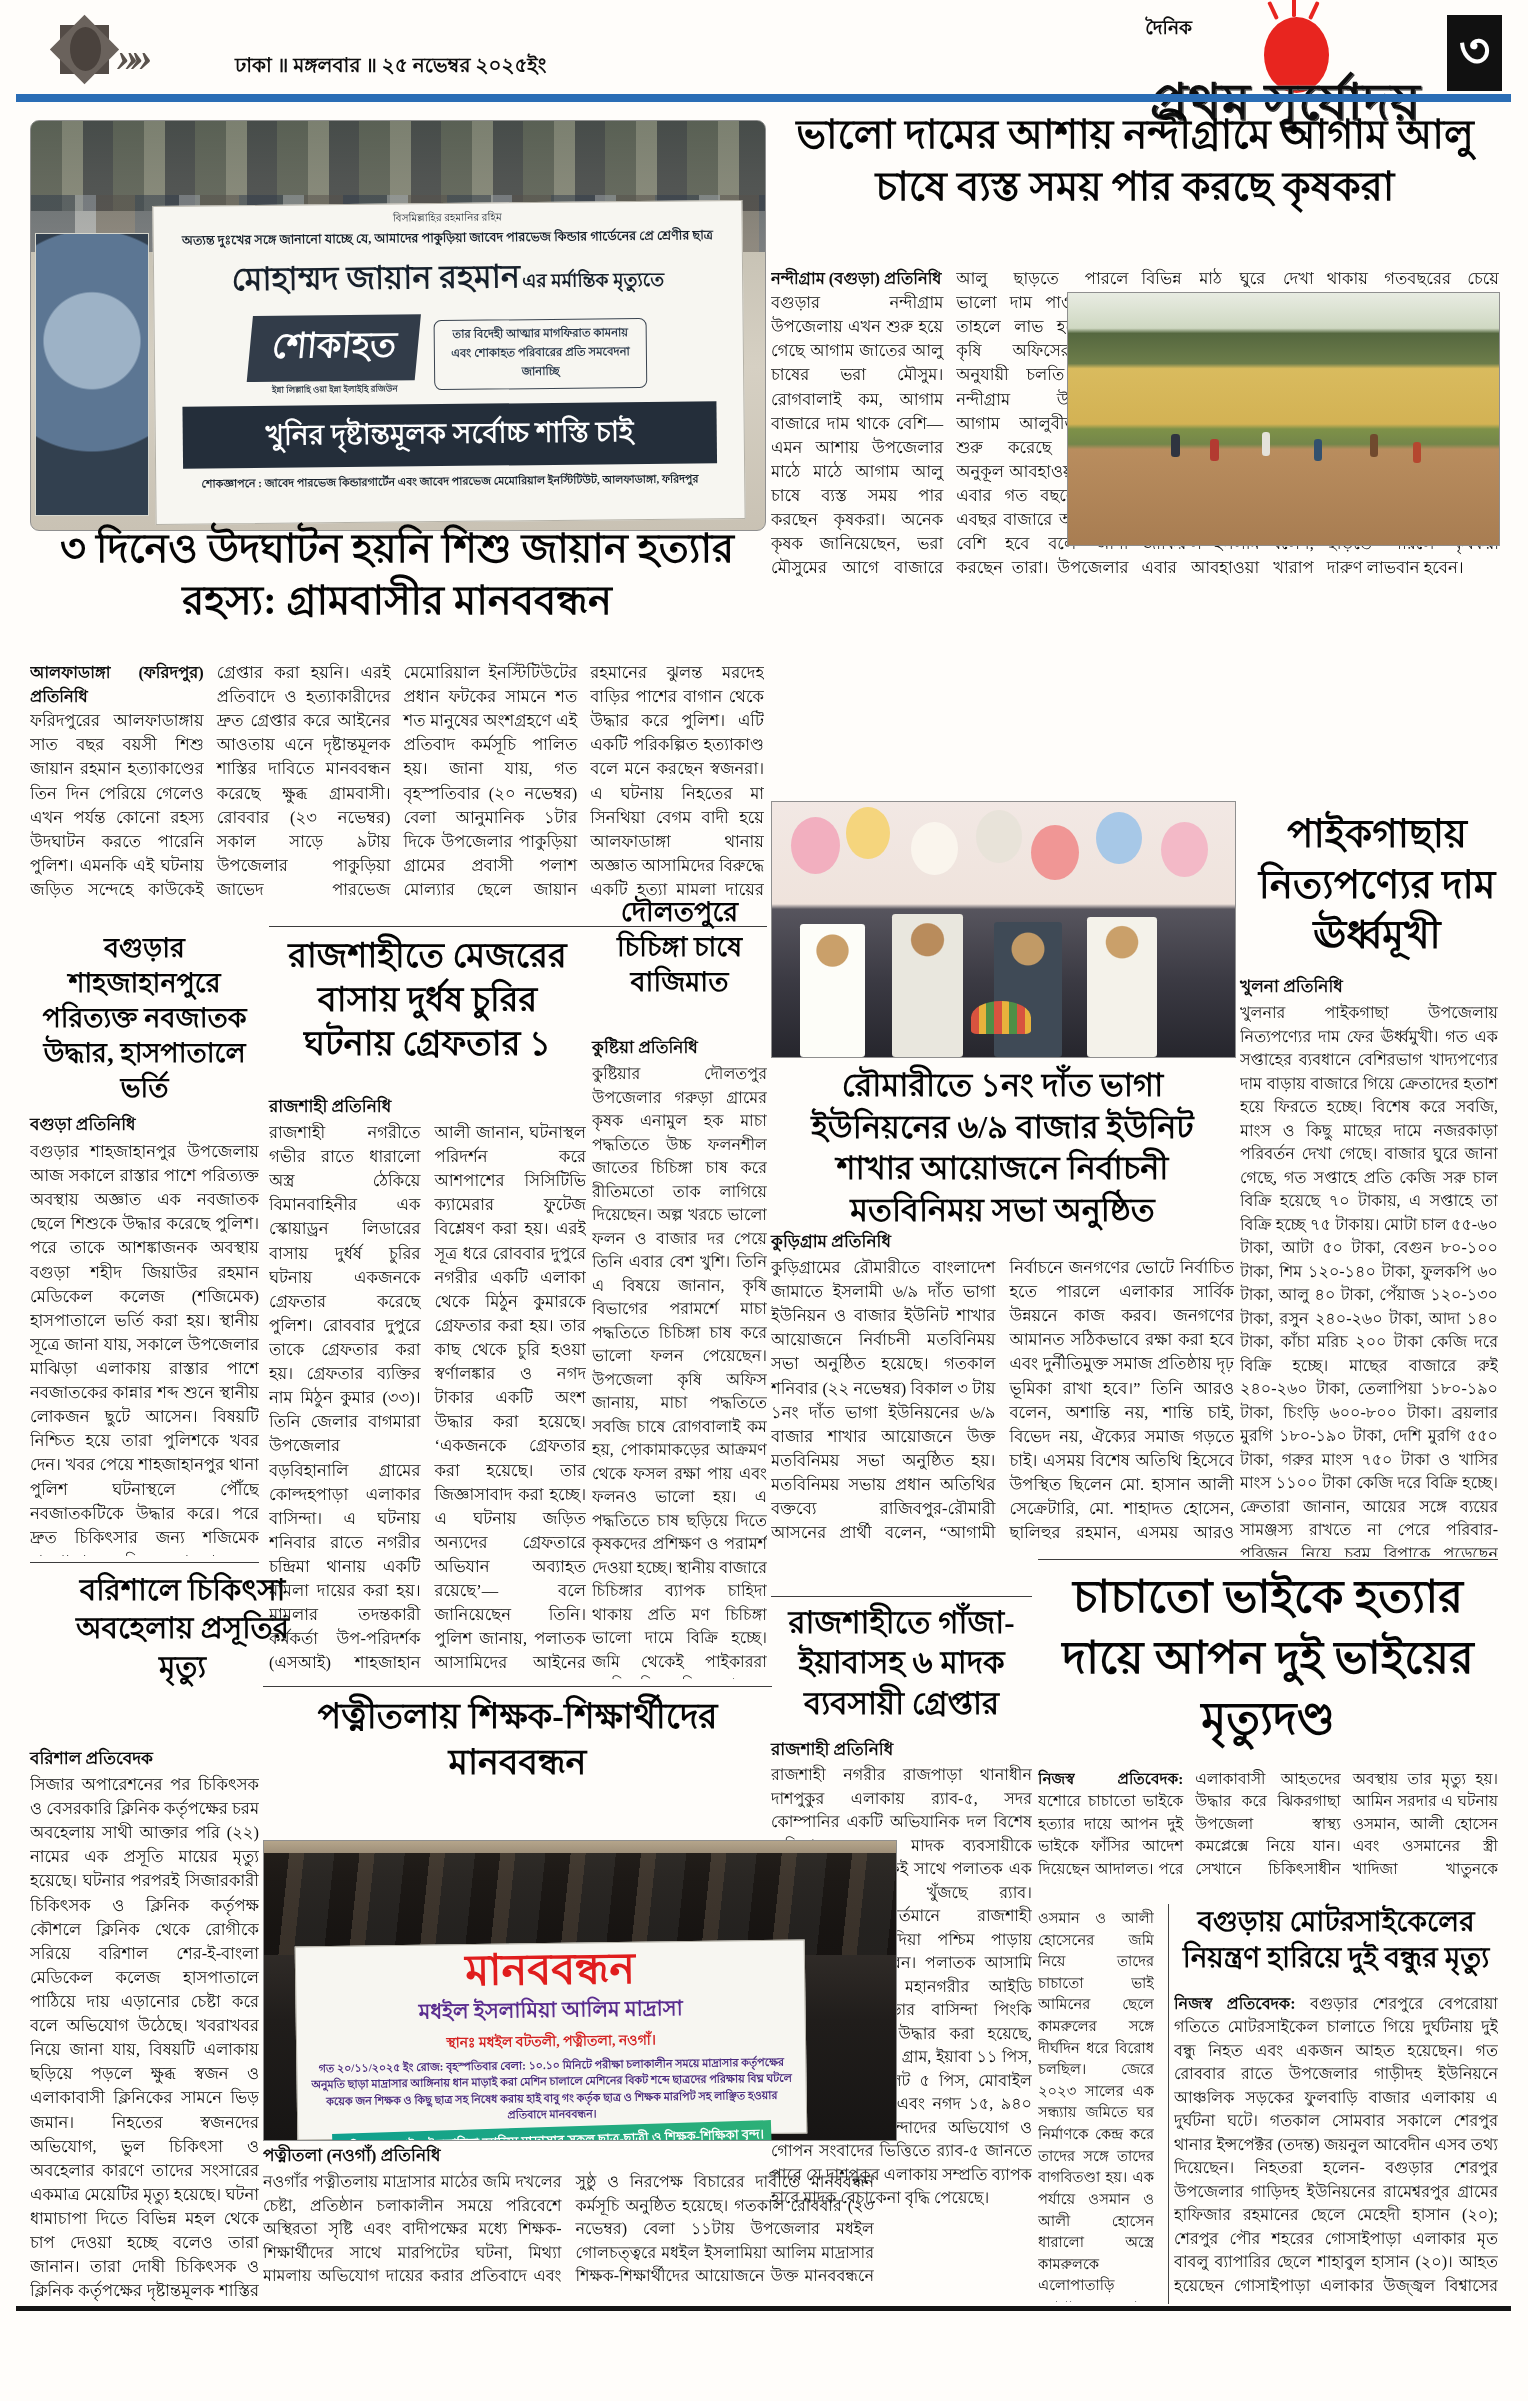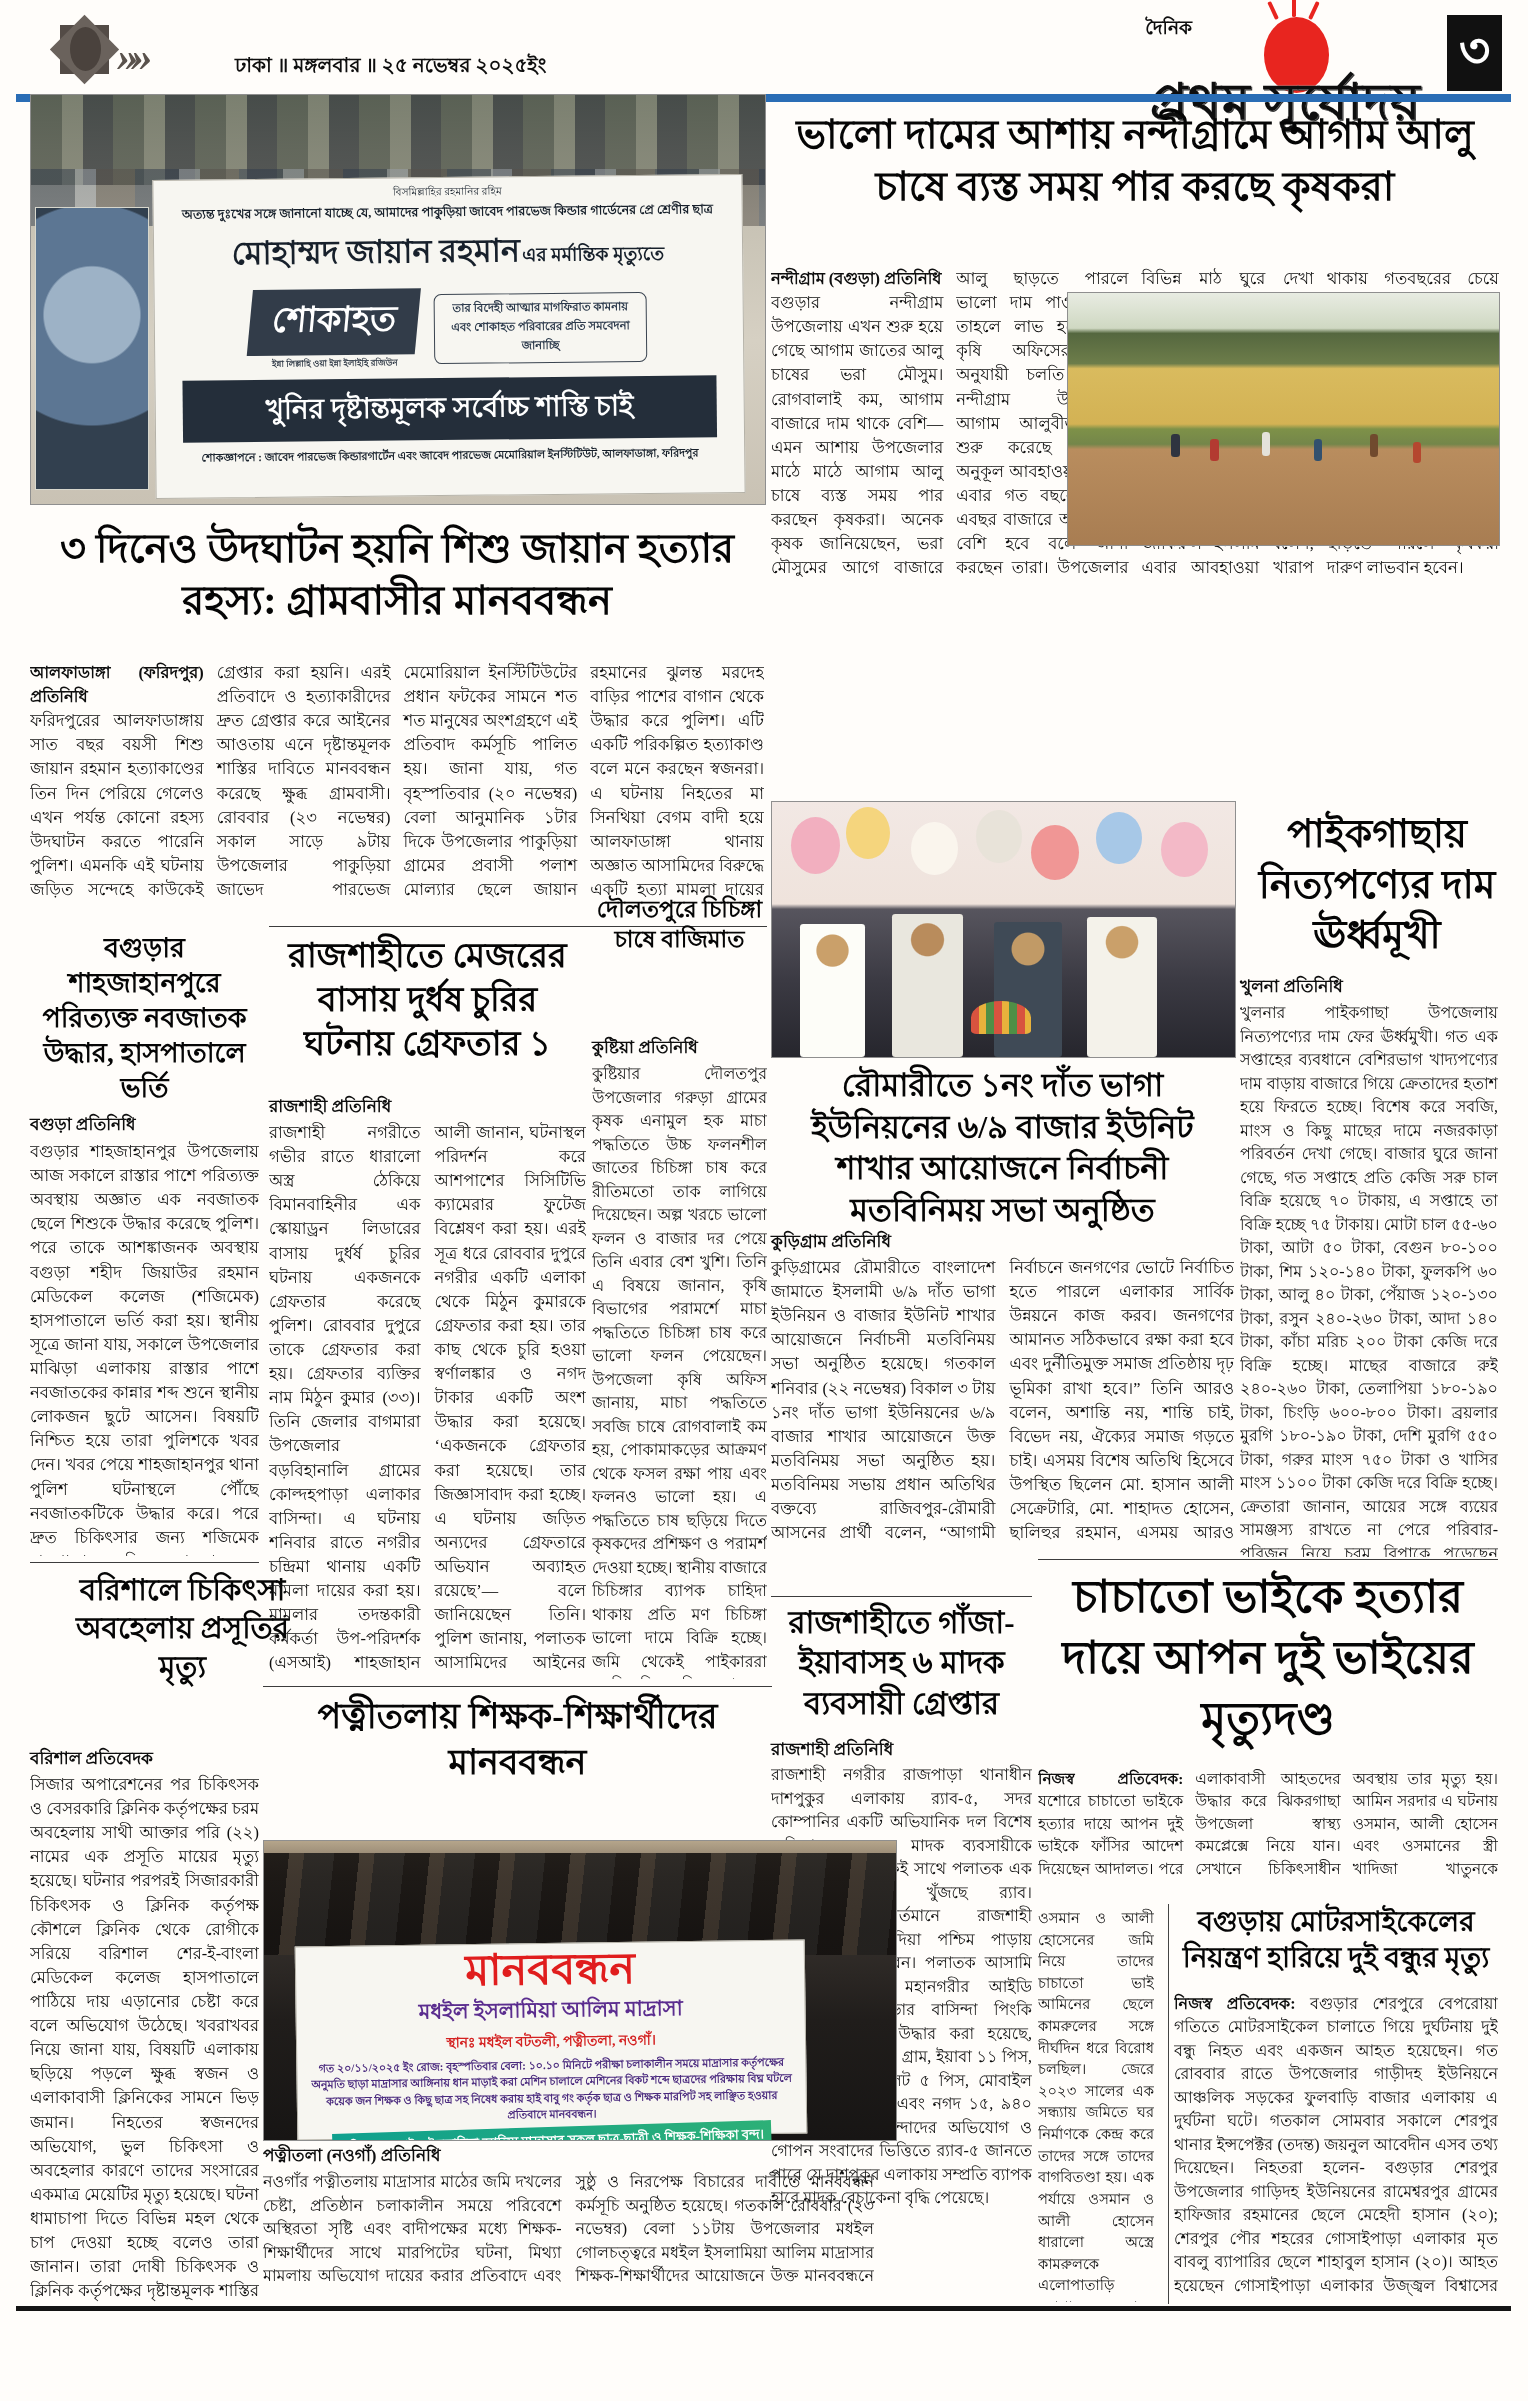--- a/index.html
+++ b/index.html
@@ -67,21 +67,21 @@
       <div class="ray" style="left:141px;top:-9.8px;transform:rotate(-25deg);"></div>
       <div class="ray" style="left:162px;top:-13px;"></div>
       <div class="ray" style="left:182px;top:-9.8px;transform:rotate(25deg);"></div>
       <div class="abs brand-small" style="left:15.3px;top:3.3px;">দৈনিক</div>
       <div class="abs brand-big" style="left:0px;top:26px;width:311px;text-align:center;">প্রথম সূর্যোদয়</div>
     </div>
     <div class="abs pagebox" style="left:1447px;top:15.3px;width:55px;height:76px;">৩</div>
   </div>
   <div class="abs bluebar" style="left:16.4px;top:94px;width:1495px;height:7.6px;"></div>
 
-  <div class="photo" style="left:30px;top:94px;width:734px;height:409px;background:linear-gradient(180deg,#7e8878 0%,#a7a89a 14%,#c7c2b4 30%,#d6d0c3 60%,#c9c2b4 100%);">
+  <div class="photo" style="left:30px;top:120px;width:734px;height:409px;background:linear-gradient(180deg,#7e8878 0%,#a7a89a 14%,#c7c2b4 30%,#d6d0c3 60%,#c9c2b4 100%);border-radius:9px;">
     <div class="abs" style="left:0;top:0;width:100%;height:22%;background:repeating-linear-gradient(90deg,#4d5348 0 31px,#7a7d6d 31px 52px,#34383a 52px 82px);opacity:.75;"></div>
     <div class="abs" style="left:0;top:18%;width:100%;height:14%;background:repeating-linear-gradient(90deg,#2f3a4a 0 44px,#9aa0a8 44px 65px,#56504a 65px 104px);opacity:.5;"></div>
 
     <div class="abs" style="left:4.4px;top:112px;width:112px;height:281px;background:radial-gradient(circle at 50% 38%,#9db2c6 0 26%,#5c7693 27% 60%,#32404f 61% 100%);border:1.1px solid #d7d7cd;"></div>
 
     <div class="banner-white" style="left:123px;top:82px;width:568px;height:306px;padding:5.5px 9.8px;">
       <div style="font-size:10.4px;">বিসমিল্লাহির রহমানির রহিম</div>
       <div style="font-size:12.6px;font-weight:bold;margin-top:2.2px;">অত্যন্ত দুঃখের সঙ্গে জানানো যাচ্ছে যে, আমাদের পাকুড়িয়া জাবেদ পারভেজ কিন্ডার গার্ডেনের প্রে শ্রেণীর ছাত্র</div>
       <div style="margin-top:3.3px;">
         <span style="font-size:32px;font-weight:bold;">মোহাম্মদ জায়ান রহমান</span>
@@ -126,21 +126,21 @@
   <div class="abs rule" style="left:30px;top:1562px;width:229px;"></div>
   <div class="abs hl" style="left:30px;top:1571px;width:229px;height:174px;font-size:29.5px;margin-left:38px;">বরিশালে চিকিৎসা অবহেলায় প্রসূতির মৃত্যু</div>
   <div class="abs byline" style="left:30px;top:1748px;width:229px;">বরিশাল প্রতিবেদক</div>
   <div class="abs bodytext" style="left:30px;top:1773px;width:229px;height:530px;font-size:16.4px;">সিজার অপারেশনের পর চিকিৎসক ও বেসরকারি ক্লিনিক কর্তৃপক্ষের চরম অবহেলায় সাথী আক্তার পরি (২২) নামের এক প্রসূতি মায়ের মৃত্যু হয়েছে। ঘটনার পরপরই সিজারকারী চিকিৎসক ও ক্লিনিক কর্তৃপক্ষ কৌশলে ক্লিনিক থেকে রোগীকে সরিয়ে বরিশাল শের-ই-বাংলা মেডিকেল কলেজ হাসপাতালে পাঠিয়ে দায় এড়ানোর চেষ্টা করে বলে অভিযোগ উঠেছে। খবরাখবর নিয়ে জানা যায়, বিষয়টি এলাকায় ছড়িয়ে পড়লে ক্ষুব্ধ স্বজন ও এলাকাবাসী ক্লিনিকের সামনে ভিড় জমান। নিহতের স্বজনদের অভিযোগ, ভুল চিকিৎসা ও অবহেলার কারণে তাদের সংসারের একমাত্র মেয়েটির মৃত্যু হয়েছে। ঘটনা ধামাচাপা দিতে বিভিন্ন মহল থেকে চাপ দেওয়া হচ্ছে বলেও তারা জানান। তারা দোষী চিকিৎসক ও ক্লিনিক কর্তৃপক্ষের দৃষ্টান্তমূলক শাস্তির দাবি জানিয়েছেন। পরবর্তীতে সিজার করার চিকিৎসক ও ক্লিনিক কর্তৃপক্ষের বিরুদ্ধে প্রয়োজনীয় পরীক্ষা-নিরীক্ষা শেষে আইনগত ব্যবস্থা নেওয়ার আশ্বাস দিয়েছে সংশ্লিষ্ট স্বাস্থ্য বিভাগ।</div>
 
   <div class="abs rule" style="left:269px;top:926px;width:498px;"></div>
   <div class="abs hl" style="left:269px;top:934px;width:317px;height:157px;font-size:34px;">রাজশাহীতে মেজরের বাসায় দুর্ধষ চুরির ঘটনায় গ্রেফতার ১</div>
   <div class="abs byline" style="left:269px;top:1096px;width:317px;">রাজশাহী প্রতিনিধি</div>
   <div class="abs bodytext cols2" style="left:269px;top:1121px;width:317px;height:558px;font-size:16.4px;">রাজশাহী নগরীতে গভীর রাতে ধারালো অস্ত্র ঠেকিয়ে বিমানবাহিনীর এক স্কোয়াড্রন লিডারের বাসায় দুর্ধর্ষ চুরির ঘটনায় একজনকে গ্রেফতার করেছে পুলিশ। রোববার দুপুরে তাকে গ্রেফতার করা হয়। গ্রেফতার ব্যক্তির নাম মিঠুন কুমার (৩৩)। তিনি জেলার বাগমারা উপজেলার বড়বিহানালি গ্রামের কোল্দহপাড়া এলাকার বাসিন্দা। এ ঘটনায় শনিবার রাতে নগরীর চন্দ্রিমা থানায় একটি মামলা দায়ের করা হয়। মামলার তদন্তকারী কর্মকর্তা উপ-পরিদর্শক (এসআই) শাহজাহান আলী জানান, ঘটনাস্থল পরিদর্শন করে আশপাশের সিসিটিভি ক্যামেরার ফুটেজ বিশ্লেষণ করা হয়। এরই সূত্র ধরে রোববার দুপুরে নগরীর একটি এলাকা থেকে মিঠুন কুমারকে গ্রেফতার করা হয়। তার কাছ থেকে চুরি হওয়া স্বর্ণালঙ্কার ও নগদ টাকার একটি অংশ উদ্ধার করা হয়েছে। ‘একজনকে গ্রেফতার করা হয়েছে। তার জিজ্ঞাসাবাদ করা হচ্ছে। এ ঘটনায় জড়িত অন্যদের গ্রেফতারে অভিযান অব্যাহত রয়েছে’— বলে জানিয়েছেন তিনি। পুলিশ জানায়, পলাতক আসামিদের আইনের আওতায় আনতে বিভিন্ন স্থানে অভিযান পরিচালনা করা হচ্ছে।</div>
 
-  <div class="abs hl" style="left:592px;top:895px;width:175px;height:138px;font-size:23px;">দৌলতপুরে চিচিঙ্গা চাষে বাজিমাত</div>
+  <div class="abs hl" style="left:592px;top:895px;width:175px;height:138px;font-size:27px;">দৌলতপুরে চিচিঙ্গা চাষে বাজিমাত</div>
   <div class="abs byline" style="left:592px;top:1037px;width:175px;">কুষ্টিয়া প্রতিনিধি</div>
   <div class="abs bodytext" style="left:592px;top:1062px;width:175px;height:617px;font-size:16px;">কুষ্টিয়ার দৌলতপুর উপজেলার গরুড়া গ্রামের কৃষক এনামুল হক মাচা পদ্ধতিতে উচ্চ ফলনশীল জাতের চিচিঙ্গা চাষ করে রীতিমতো তাক লাগিয়ে দিয়েছেন। অল্প খরচে ভালো ফলন ও বাজার দর পেয়ে তিনি এবার বেশ খুশি। তিনি এ বিষয়ে জানান, কৃষি বিভাগের পরামর্শে মাচা পদ্ধতিতে চিচিঙ্গা চাষ করে ভালো ফলন পেয়েছেন। উপজেলা কৃষি অফিস জানায়, মাচা পদ্ধতিতে সবজি চাষে রোগবালাই কম হয়, পোকামাকড়ের আক্রমণ থেকে ফসল রক্ষা পায় এবং ফলনও ভালো হয়। এ পদ্ধতিতে চাষ ছড়িয়ে দিতে কৃষকদের প্রশিক্ষণ ও পরামর্শ দেওয়া হচ্ছে। স্থানীয় বাজারে চিচিঙ্গার ব্যাপক চাহিদা থাকায় প্রতি মণ চিচিঙ্গা ভালো দামে বিক্রি হচ্ছে। জমি থেকেই পাইকাররা সবজি কিনে নিয়ে যাচ্ছেন বলে পরিবহন খরচও লাগছে না। কম খরচে বেশি লাভ হওয়ায় এলাকার অনেক কৃষক এখন চিচিঙ্গা চাষে ঝুঁকছেন। কৃষক এনামুল হক আশা করছেন, আগামী মৌসুমে আরও বেশি জমিতে চিচিঙ্গাসহ বিভিন্ন সবজির আবাদ করবেন তিনি।</div>
 
   <div class="photo" style="left:771px;top:801px;width:463px;height:255px;background:linear-gradient(180deg,#f2e8e4 0%,#efe3dc 40%,#57555e 42%,#3b3a43 70%,#26262d 100%);">
     <div class="balloon" style="left:4%;top:6%;width:49px;height:57px;background:#f2a9bb;"></div>
     <div class="balloon" style="left:16%;top:2%;width:44px;height:52px;background:#f5d372;"></div>
     <div class="balloon" style="left:30%;top:8%;width:47px;height:53px;background:#fbf6ee;"></div>
     <div class="balloon" style="left:44%;top:3%;width:46px;height:53px;background:#e7e2d8;"></div>
     <div class="balloon" style="left:56%;top:9%;width:48px;height:55px;background:#ef8d8d;"></div>
     <div class="balloon" style="left:70%;top:4%;width:46px;height:52px;background:#9fc4e8;"></div>

